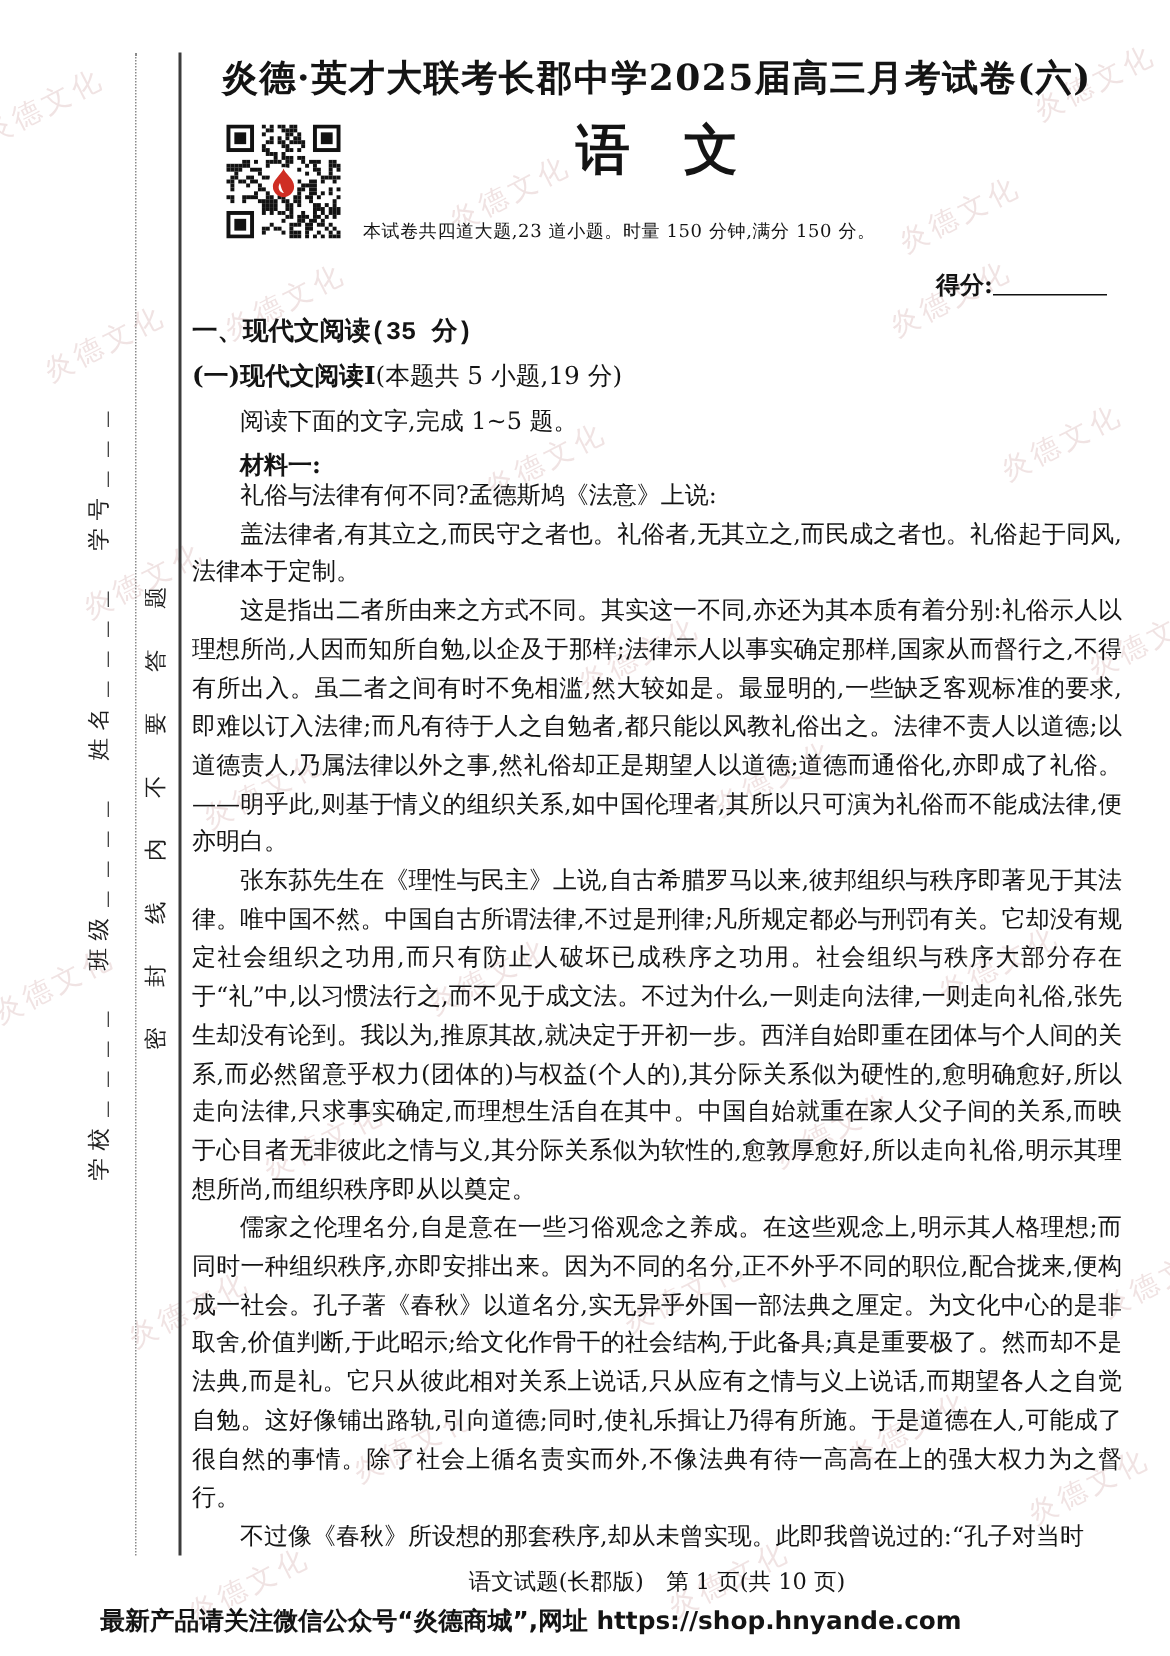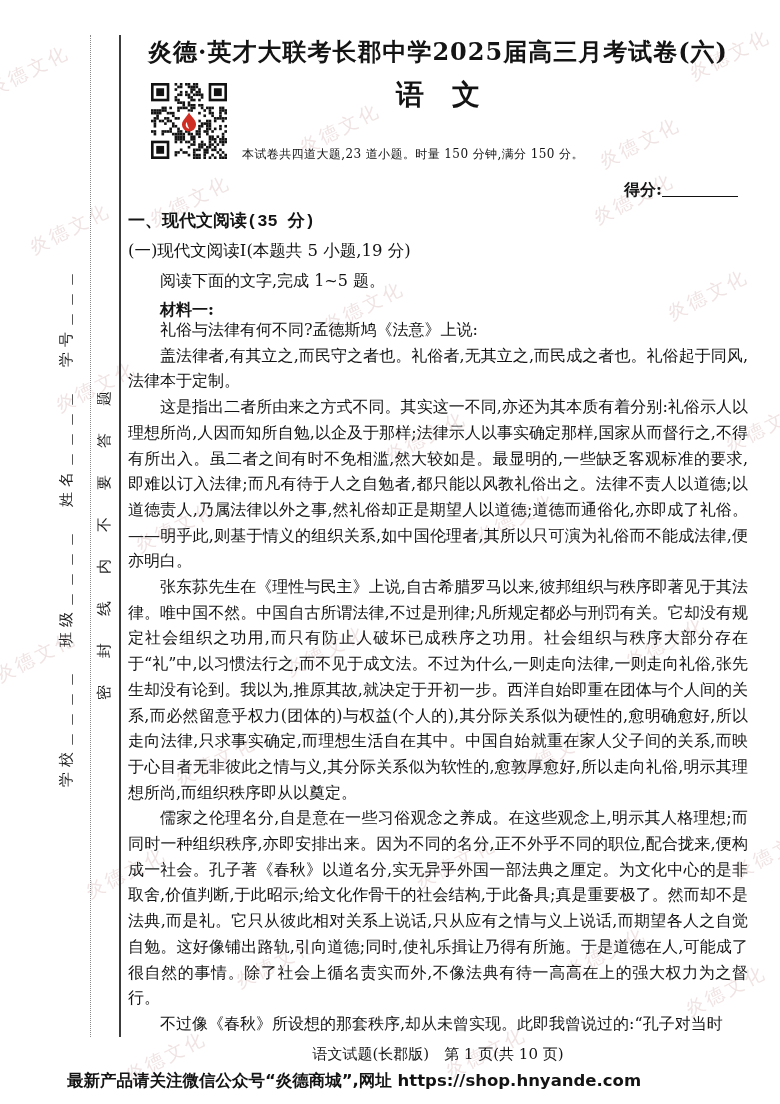--- a/index.html
+++ b/index.html
@@ -31,31 +31,31 @@
     font-size:15px;letter-spacing:5px;color:#1c1c1c;
   }
 
   
   .header-title{
     position:absolute;left:128px;top:36px;width:620px;text-align:center;
     font-weight:bold;font-size:24px;letter-spacing:1px;
   }
   .subject-title{
     position:absolute;left:128px;top:76px;width:620px;text-align:center;
-    font-weight:bold;font-size:28px;
+    font-weight:bold;font-size:36px;
   }
   .qr-code{position:absolute;left:148px;top:83px;width:82px;height:76px;}
   .exam-info{position:absolute;left:242px;top:146px;font-size:12px;letter-spacing:0.4px;}
   .score-row{position:absolute;left:624px;top:180px;font-weight:bold;font-size:16px;}
   .score-blank{display:inline-block;width:76px;height:15px;border-bottom:1.6px solid #111;vertical-align:-2px;}
 
   
   .sec-h1{position:absolute;left:128px;top:209px;font-weight:bold;font-size:17px;font-family:Liberation Mono, monospace;}
   .sec-h2{position:absolute;left:128px;top:240px;font-size:16.5px;}
-  .sec-h2 .b{font-weight:normal;}
+  .sec-h2 .b{font-weight:bold;}
   .instruction{position:absolute;left:160px;top:271px;font-size:16px;}
   .material-label{position:absolute;left:160px;top:300px;font-weight:bold;font-size:16px;}
 
   
   .body-text{
     position:absolute;left:128px;top:317px;width:620px;
     font-size:16px;line-height:25.7px;text-align:justify;
   }
   .body-text p{margin:0;text-indent:2em;}
 

